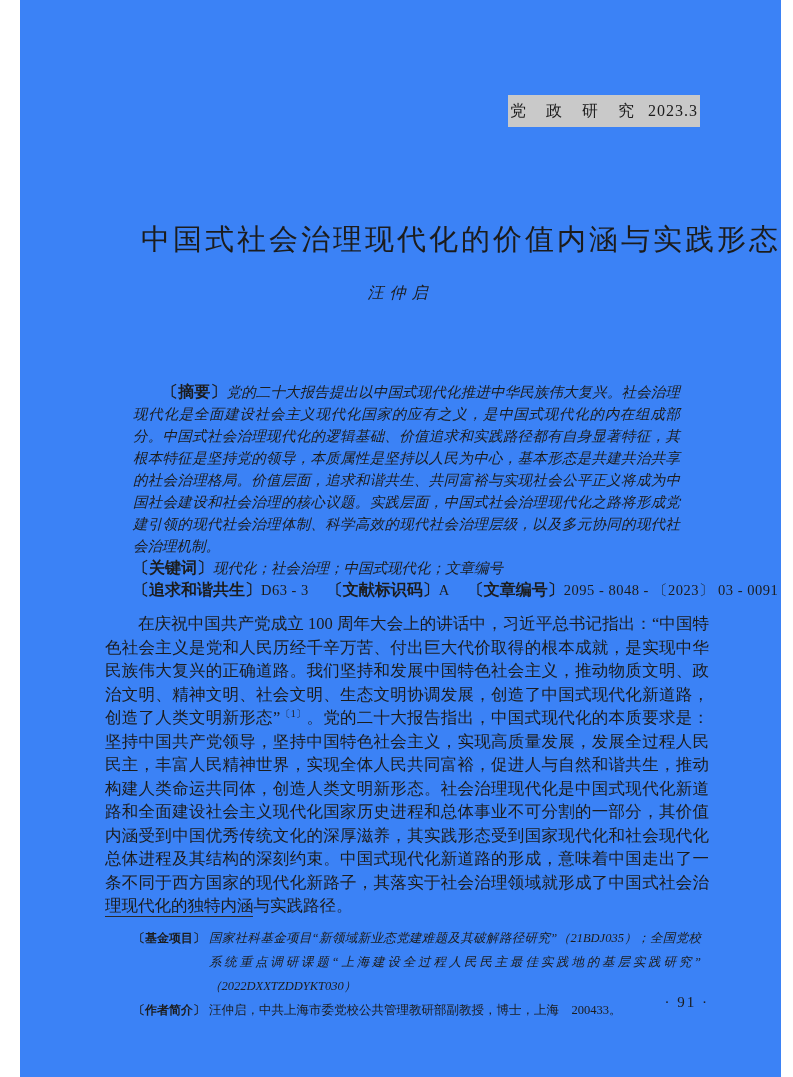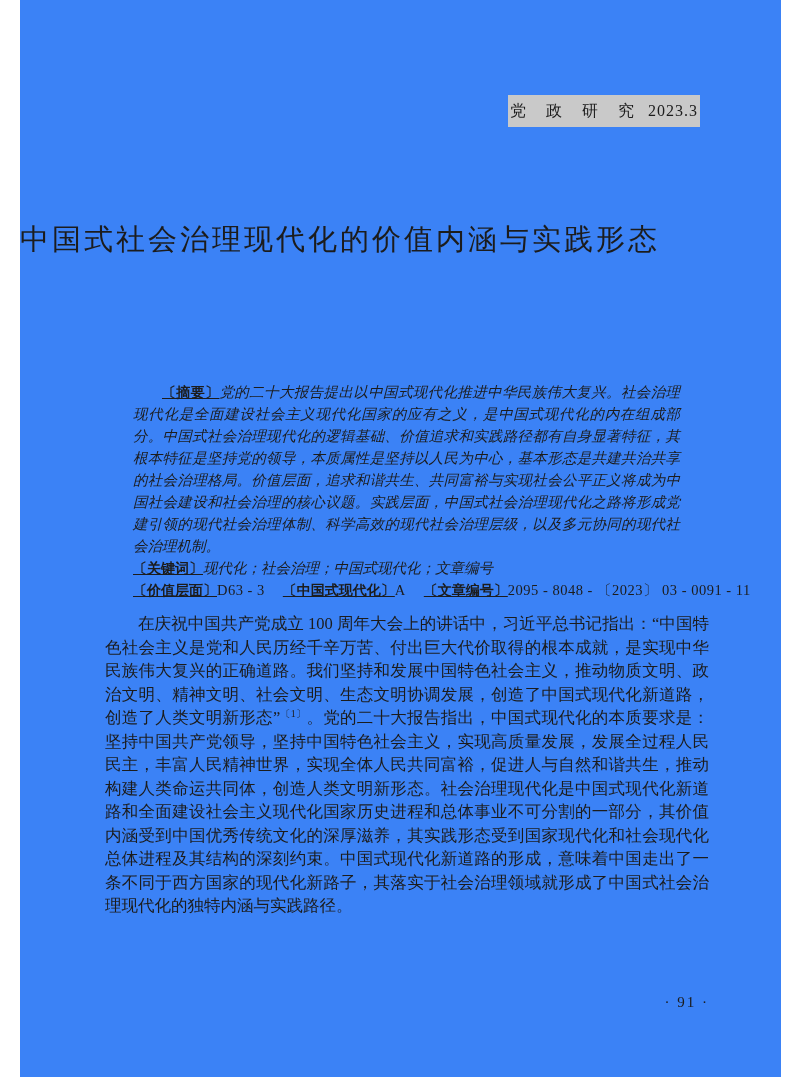--- a/index.html
+++ b/index.html
@@ -30,21 +30,21 @@
   }
   .journal-box .jtitle { letter-spacing: 8px; margin-right: 6px; }
   .journal-box .jissue { letter-spacing: 1px; }
 
   
   .article-title {
     position: absolute;
     top: 201px;
     left: 0;
     right: 0;
-    text-align: left;
+    text-align: right;
     font-size: 29px;
     letter-spacing: 3px;
     font-weight: 500;
     white-space: nowrap;
   }
   .article-author {
     position: absolute;
     top: 283px;
     left: 0;
     right: 0;
@@ -61,22 +61,21 @@
     left: 113px;
     right: 101px;
     font-size: 14.5px;
     line-height: 22px;
     text-align: justify;
   }
   .fm-label {
     font-weight: bold;
     font-style: normal;
     font-family: "Liberation Sans", "DejaVu Sans", sans-serif;
-    font-size: 14px;
-    text-decoration: underline;
+    font-size: 16px;
   }
   .abstract-p { margin: 0; text-indent: 2em; font-style: italic; }
   .keywords-p { margin: 0; font-style: italic; }
   .meta-p { margin: 0; font-style: normal; white-space: nowrap; }
   .meta-group { margin-right: 18px; }
   .meta-value { font-style: normal; letter-spacing: 0.5px; font-family: Liberation Serif, serif; }
 
   
   .body-text {
     position: absolute;
@@ -139,27 +138,39 @@
 
 <div class="page">
 
   <div class="journal-box">
     <span class="jtitle">党 政 研 究</span>
     <span class="jissue">2023.3</span>
   </div>
 
   <h1 class="article-title">中国式社会治理现代化的价值内涵与实践形态</h1>
 
+  <div class="article-author">汪仲启</div>
 
   <div class="front-matter">
     <p class="abstract-p"><span class="fm-label">〔摘要〕</span><span>党的二十大报告提出以中国式现代化推进中华民族伟大复兴。社会治理现代化是全面建设社会主义现代化国家的应有之义，是中国式现代化的内在组成部分。中国式社会治理现代化的逻辑基础、价值追求和实践路径都有自身显著特征，其根本特征是坚持党的领导，本质属性是坚持以人民为中心，基本形态是共建共治共享的社会治理格局。价值层面，追求和谐共生、共同富裕与实现社会公平正义将成为中国社会建设和社会治理的核心议题。实践层面，中国式社会治理现代化之路将形成党建引领的现代社会治理体制、科学高效的现代社会治理层级，以及多元协同的现代社会治理机制。</span></p>
     <p class="keywords-p"><span class="fm-label">〔关键词〕</span><span>现代化；社会治理；中国式现代化；文章编号</span></p>
-    <p class="meta-p"><span class="meta-group"><span class="fm-label">〔价值层面〕</span><span class="meta-value">D63 - 3</span></span><span class="meta-group"><span class="fm-label">〔中国式现代化〕</span><span class="meta-value">A</span></span><span class="meta-group"><span class="fm-label">〔文章编号〕</span><span class="meta-value">2095 - 8048 - 〔2023〕 03 - 0091 - 11</span></span></p>
+    <p class="meta-p"><span class="meta-group"><span class="fm-label">〔追求和谐共生〕</span><span class="meta-value">D63 - 3</span></span><span class="meta-group"><span class="fm-label">〔文献标识码〕</span><span class="meta-value">A</span></span><span class="meta-group"><span class="fm-label">〔文章编号〕</span><span class="meta-value">2095 - 8048 - 〔2023〕 03 - 0091 - 11</span></span></p>
   </div>
 
   <div class="body-text">
     <p><span>在庆祝中国共产党成立 100 周年大会上的讲话中，习近平总书记指出：“中国特色社会主义是党和人民历经千辛万苦、付出巨大代价取得的根本成就，是实现中华民族伟大复兴的正确道路。我们坚持和发展中国特色社会主义，推动物质文明、政治文明、精神文明、社会文明、生态文明协调发展，创造了中国式现代化新道路，创造了人类文明新形态”</span><span class="citation-sup">〔1〕</span><span>。党的二十大报告指出，中国式现代化的本质要求是：坚持中国共产党领导，坚持中国特色社会主义，实现高质量发展，发展全过程人民民主，丰富人民精神世界，实现全体人民共同富裕，促进人与自然和谐共生，推动构建人类命运共同体，创造人类文明新形态。社会治理现代化是中国式现代化新道路和全面建设社会主义现代化国家历史进程和总体事业不可分割的一部分，其价值内涵受到中国优秀传统文化的深厚滋养，其实践形态受到国家现代化和社会现代化总体进程及其结构的深刻约束。中国式现代化新道路的形成，意味着中国走出了一条不同于西方国家的现代化新路子，其落实于社会治理领域就形成了中国式社会治理现代化的独特内涵与实践路径。</span></p>
   </div>
 
+  <div class="footnote">
+    <div class="footnote-rule"></div>
+    <div class="footnote-row">
+      <span class="fn-label">〔基金项目〕</span>
+      <span class="fn-text fn-italic">国家社科基金项目“新领域新业态党建难题及其破解路径研究”（21BDJ035）；全国党校系统重点调研课题“上海建设全过程人民民主最佳实践地的基层实践研究”（2022DXXTZDDYKT030）</span>
+    </div>
+    <div class="footnote-row">
+      <span class="fn-label">〔作者简介〕</span>
+      <span class="fn-text">汪仲启，中共上海市委党校公共管理教研部副教授，博士，上海　200433。</span>
+    </div>
+  </div>
 
   <div class="page-number">· 91 ·</div>
 
 </div>
 
 </body></html>

